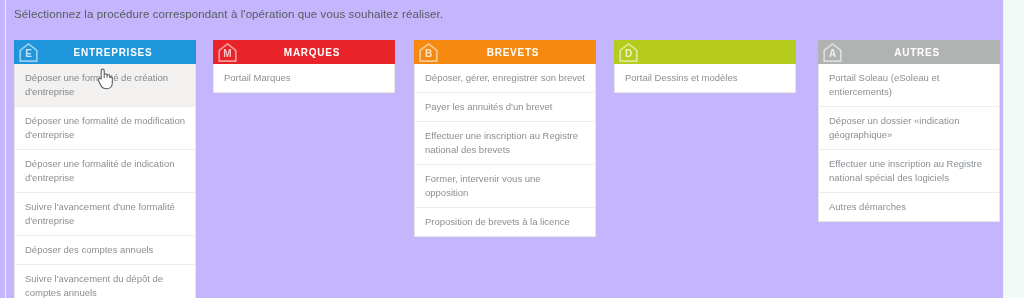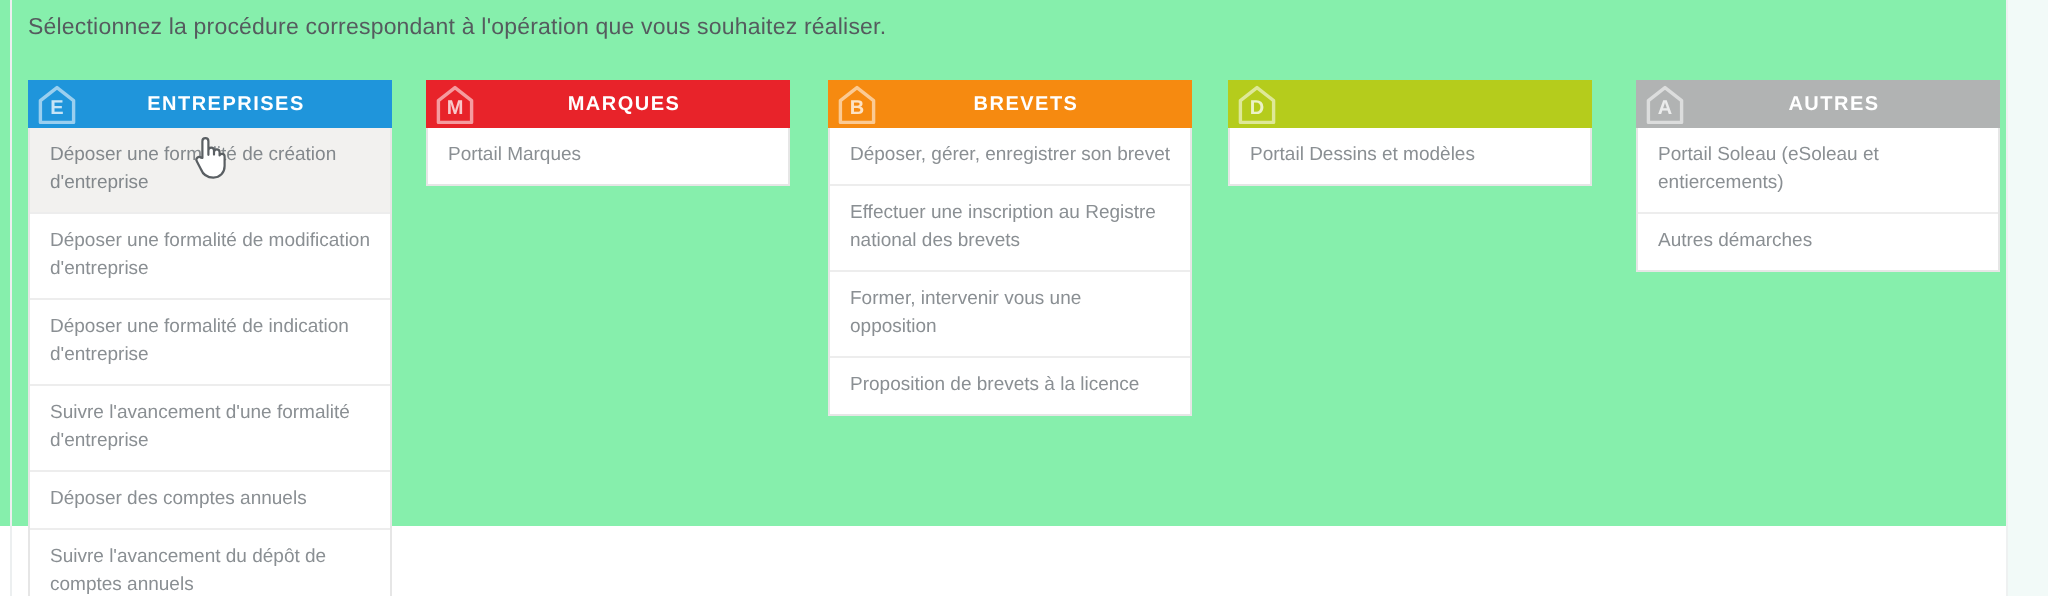--- a/index.html
+++ b/index.html
@@ -12,22 +12,22 @@
     overflow: hidden;
     background: #ffffff;
     font-family: "Liberation Sans", sans-serif;
     -webkit-font-smoothing: antialiased;
   }
 
   
   #page {
     position: relative;
     width: 1024px;
-    height: 263px;
-    background: #86efac;
+    height: 298px;
+    background: #c4b5fd;
     box-sizing: border-box;
   }
   
   #gutter-left {
     position: absolute;
     left: 5px;
     top: 0;
     width: 1px;
     height: 298px;
     background: #eceff0;
@@ -191,20 +191,21 @@
           <span class="head-icon">
             <svg viewBox="0 0 21 21" width="21" height="21">
               <path d="M2.2 8.3 L10.5 1.8 L18.8 8.3 L18.8 19.2 L2.2 19.2 Z" fill="none" stroke="rgba(255,255,255,0.55)" stroke-width="1.7" stroke-linejoin="round"></path>
               <text x="10.5" y="15.2" text-anchor="middle" font-size="10" font-family="&quot;Liberation Sans&quot;, sans-serif" font-weight="bold" fill="rgba(255,255,255,0.75)">B</text>
             </svg>
           </span>
           <span class="col-head-label">BREVETS</span>
         </div>
         <div class="col-list">
           <div class="proc-item">Déposer, gérer, enregistrer son brevet</div>
+          <div class="proc-item">Payer les annuités d'un brevet</div>
           <div class="proc-item">Effectuer une inscription au Registre national des brevets</div>
           <div class="proc-item">Former, intervenir vous une opposition</div>
           <div class="proc-item">Proposition de brevets à la licence</div>
         </div>
       </div>
       <div class="col col-3">
         <div class="col-head" style="background: rgb(181, 204, 28);">
           <span class="head-icon">
             <svg viewBox="0 0 21 21" width="21" height="21">
               <path d="M2.2 8.3 L10.5 1.8 L18.8 8.3 L18.8 19.2 L2.2 19.2 Z" fill="none" stroke="rgba(255,255,255,0.55)" stroke-width="1.7" stroke-linejoin="round"></path>
@@ -221,20 +222,22 @@
           <span class="head-icon">
             <svg viewBox="0 0 21 21" width="21" height="21">
               <path d="M2.2 8.3 L10.5 1.8 L18.8 8.3 L18.8 19.2 L2.2 19.2 Z" fill="none" stroke="rgba(255,255,255,0.55)" stroke-width="1.7" stroke-linejoin="round"></path>
               <text x="10.5" y="15.2" text-anchor="middle" font-size="10" font-family="&quot;Liberation Sans&quot;, sans-serif" font-weight="bold" fill="rgba(255,255,255,0.75)">A</text>
             </svg>
           </span>
           <span class="col-head-label">AUTRES</span>
         </div>
         <div class="col-list">
           <div class="proc-item">Portail Soleau (eSoleau et entiercements)</div>
+          <div class="proc-item">Déposer un dossier «indication géographique»</div>
+          <div class="proc-item">Effectuer une inscription au Registre national spécial des logiciels</div>
           <div class="proc-item">Autres démarches</div>
         </div>
       </div>
     </div>
 
   <div id="cursor" style="left: 96px; top: 68px;">
     <svg viewBox="0 0 18 22" width="18" height="22">
       <path d="M5.2 11.0 L5.2 2.6 a1.5 1.5 0 0 1 3.0 0 L8.2 9.4 L8.2 7.2 a1.4 1.4 0 0 1 2.8 0 L11.0 9.3 L11.0 8.1 a1.4 1.4 0 0 1 2.8 0 L13.8 9.7 a1.3 1.3 0 0 1 2.5 .5 L16.3 15.0 c0 3.4 -2.3 5.8 -5.6 5.8 -3.4 0 -5.4 -2.0 -6.3 -4.3 L2.4 12.6 a1.4 1.4 0 0 1 2.1 -1.8 z" fill="#ffffff" stroke="#5a5f63" stroke-width="1.1" stroke-linejoin="round"></path>
     </svg>
   </div>

